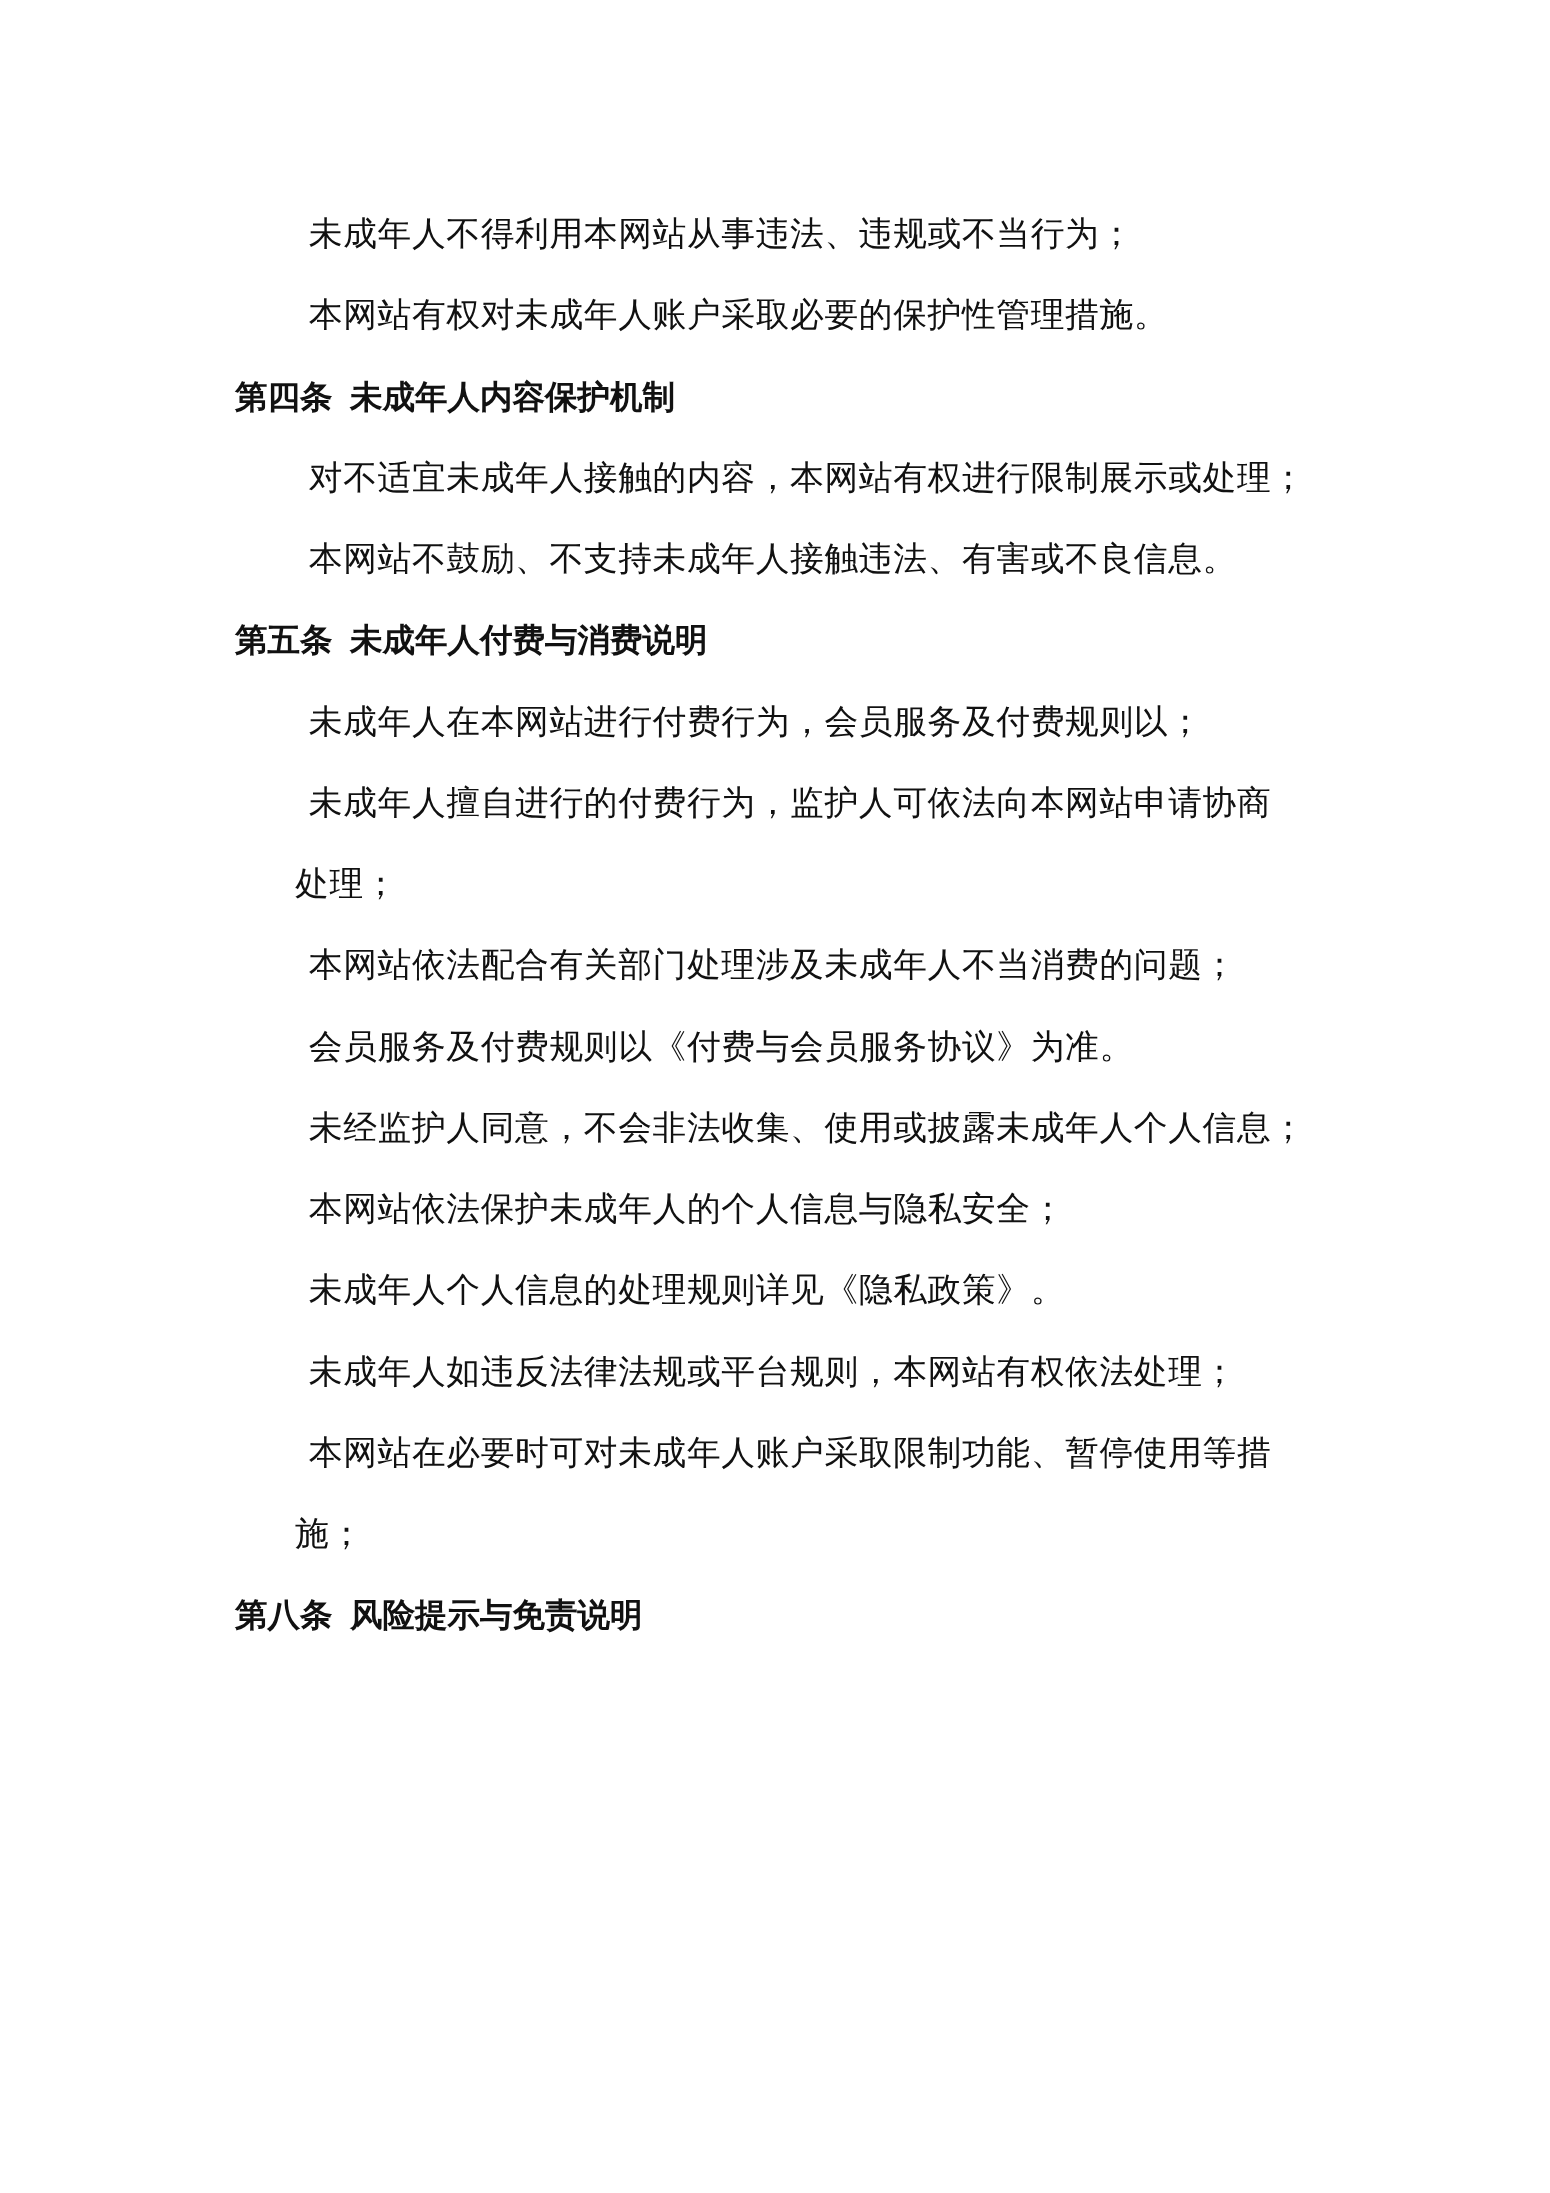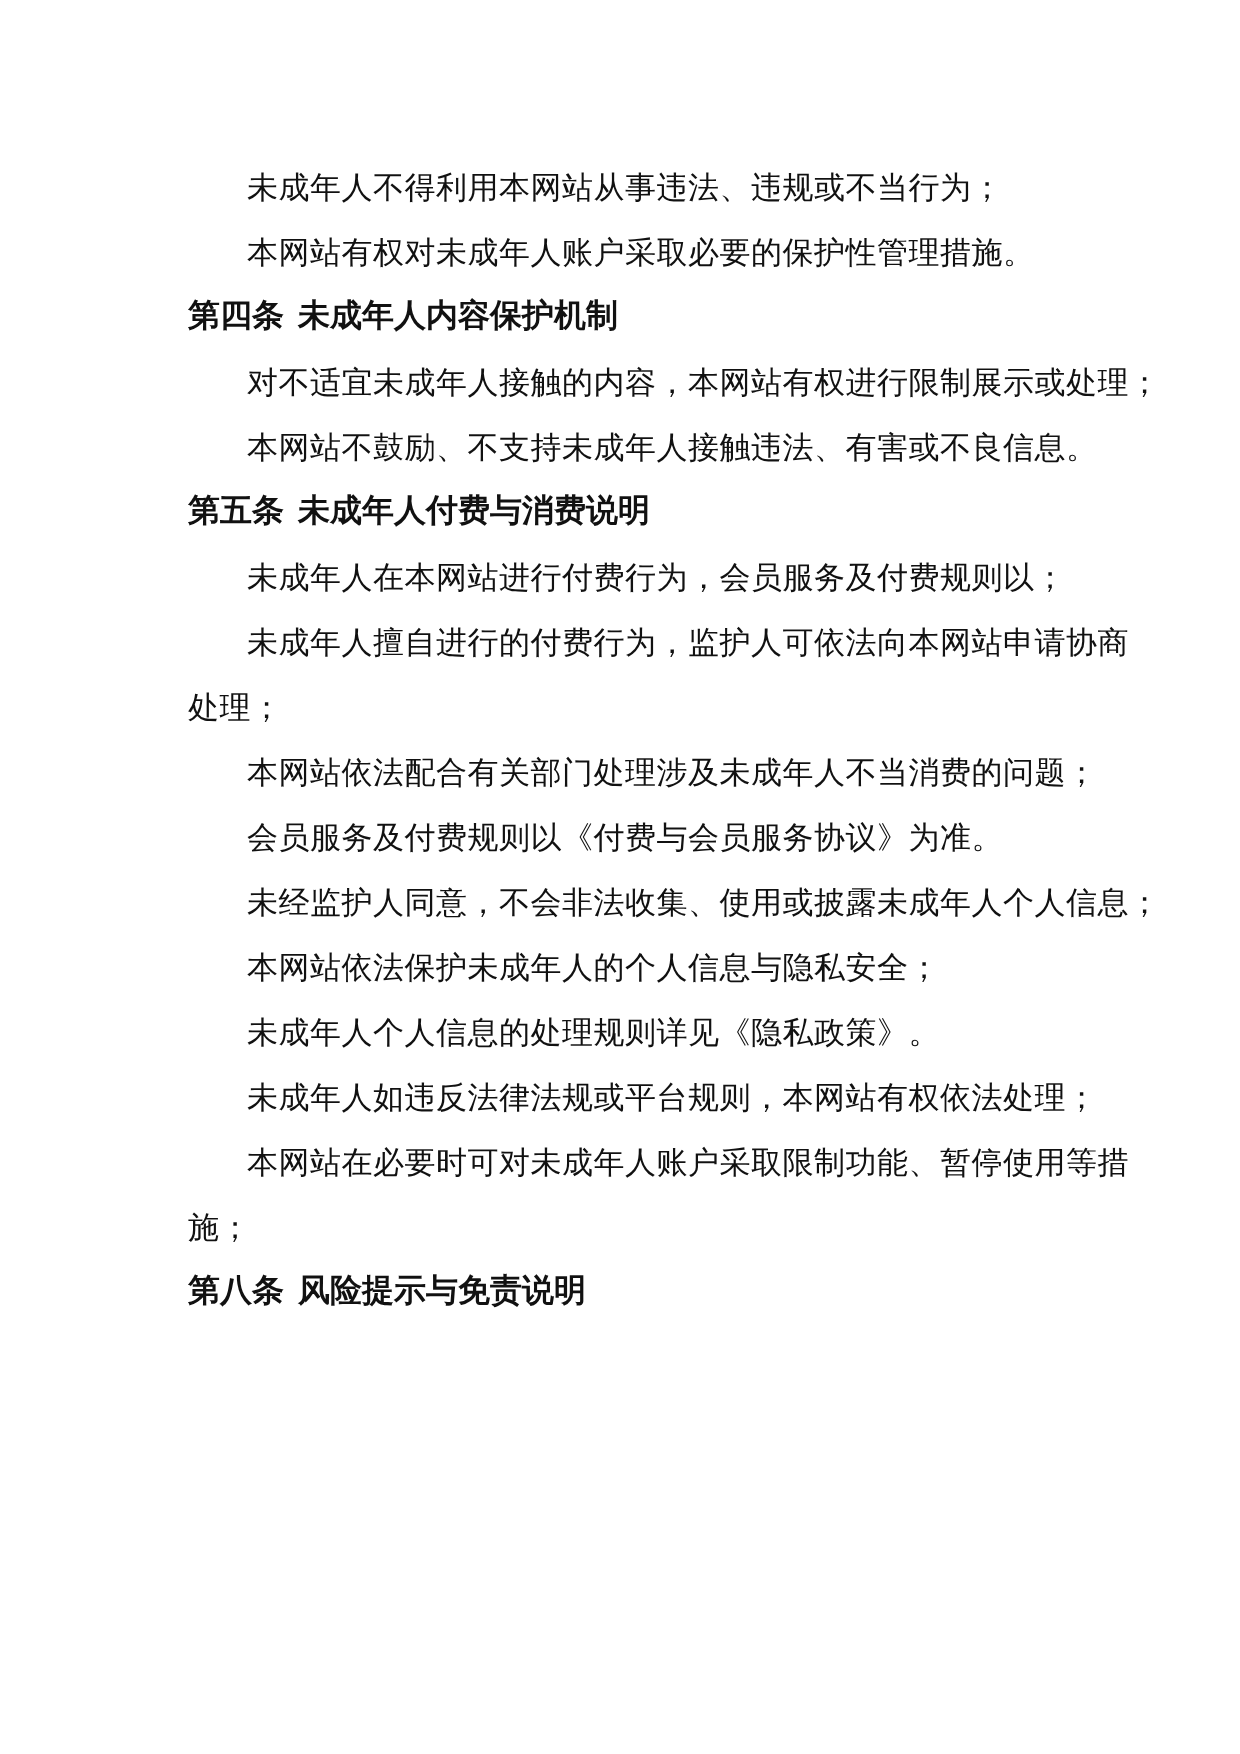--- a/index.html
+++ b/index.html
@@ -15,36 +15,37 @@
       color: #111111;
       font-family: "DejaVu Serif", "Liberation Serif", serif;
     }
     .page {
       position: absolute;
       left: 188px;
       top: 155px;
       width: 880px;
     }
     .line {
-      font-size: 31px;
+      font-size: 27px;
       line-height: 65px;
       height: 65px;
       white-space: nowrap;
       letter-spacing: 0.5px;
     }
     .body-line {
       padding-left: 59px;
     }
     .cont-line {
       padding-left: 0;
+      margin-left: 48px;
     }
     .heading {
-      font-family: Liberation Mono, monospace;
+      font-family: Liberation Serif, serif;
       font-weight: bold;
-      font-size: 32px;
+      font-size: 26px;
       line-height: 65px;
       height: 65px;
       white-space: nowrap;
     }
     .heading .num {
       margin-right: 14px;
     }
   </style>
 </head>
 <body>

